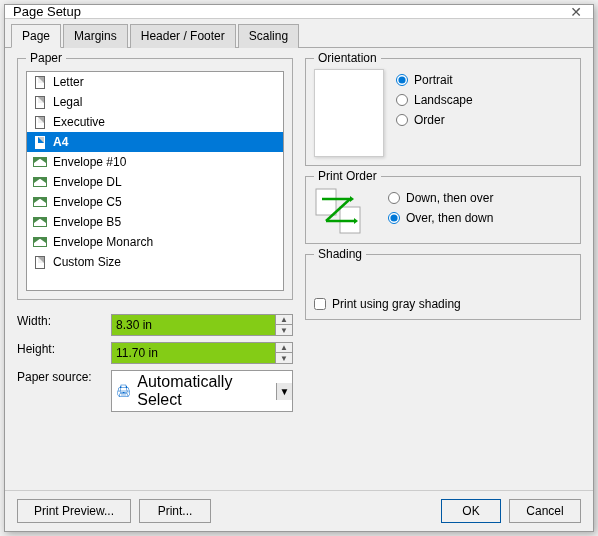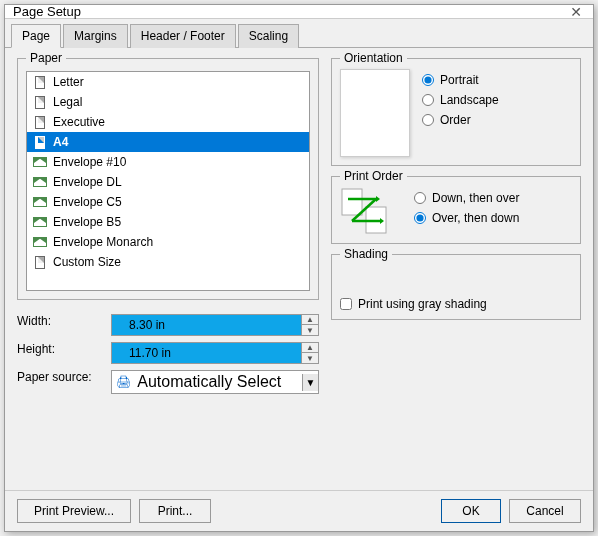--- a/index.html
+++ b/index.html
@@ -206,24 +206,24 @@
     }
     .field-input-wrap {
       display: flex;
       border: 1px solid #999;
       background: #fff;
       flex: 1;
     }
     .field-input {
       border: none;
       outline: none;
-      padding: 2px 17px;
-      font-size: 12px;
-      flex: 1;
-      background: #0ea5e9;
+      padding: 2px 4px;
+      font-size: 12px;
+      flex: 1;
+      background: #84cc16;
     }
     .spinner-btns {
       display: flex;
       flex-direction: column;
       border-left: 1px solid #999;
     }
     .spinner-btn {
       width: 16px;
       height: 10px;
       background: #f0f0f0;

